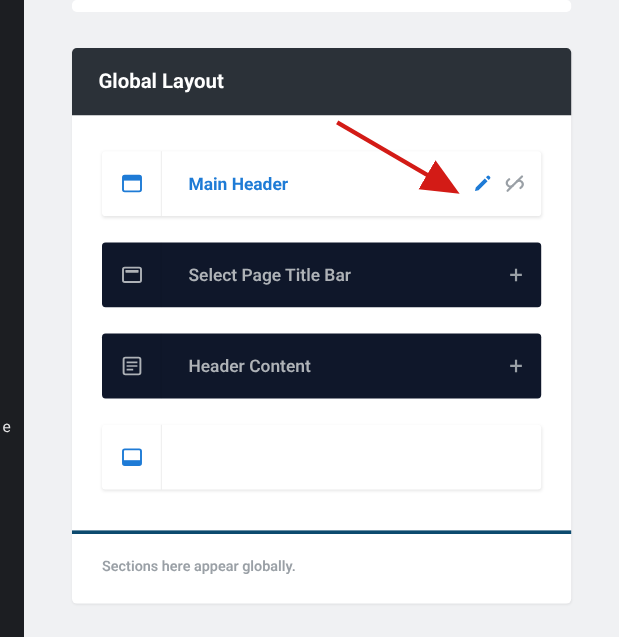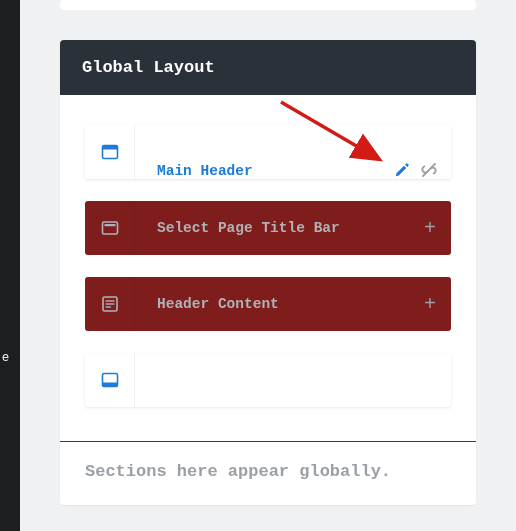--- a/index.html
+++ b/index.html
@@ -35,21 +35,20 @@
     background: #fff;
     border-radius: 4px;
     height: 10px;
     margin-top: 0;
   }
   .card {
     background: #fff;
     border-radius: 4px;
     margin-top: 30px;
     box-shadow: 0 1px 2px rgba(0,0,0,0.06);
-    font-family: Liberation Mono, monospace;
   }
   .card-header {
     background: #2b3138;
     color: #fff;
     font-size: 17px;
     font-weight: 700;
     padding: 18px 22px;
     border-radius: 4px 4px 0 0;
   }
   .card-body {
@@ -59,24 +58,23 @@
     display: flex;
     align-items: center;
     border-radius: 3px;
     height: 54px;
     margin-bottom: 22px;
     position: relative;
   }
   .row.active {
     background: #ffffff;
     box-shadow: 0 1px 3px rgba(0,0,0,0.10);
-    align-items: flex-end;
   }
   .row.inactive {
-    background: #7f1d1d;
+    background: #0f172a;
   }
   .icon-cell {
     width: 50px;
     display: flex;
     align-items: center;
     justify-content: center;
     border-right: 1px solid rgba(0,0,0,0.06);
     height: 100%;
   }
   .row.inactive .icon-cell {
@@ -101,24 +99,24 @@
     width: 42px;
     display: flex;
     align-items: center;
     justify-content: center;
     color: #9aa0a6;
     font-size: 20px;
     font-weight: 400;
   }
   .ico { display:inline-flex; align-items:center; justify-content:center; }
   .card-footer {
-    border-top: 1px solid #0c4a6e;
+    border-top: 3px solid #0c4a6e;
     padding: 20px 25px 24px 25px;
     color: #9aa0a6;
-    font-size: 17px;
+    font-size: 12px;
     font-weight: 600;
   }
   
   .arrow {
     position: absolute;
     left: 275px; top: 96px;
     width: 120px; height: 80px;
     pointer-events: none;
   }
 </style>

